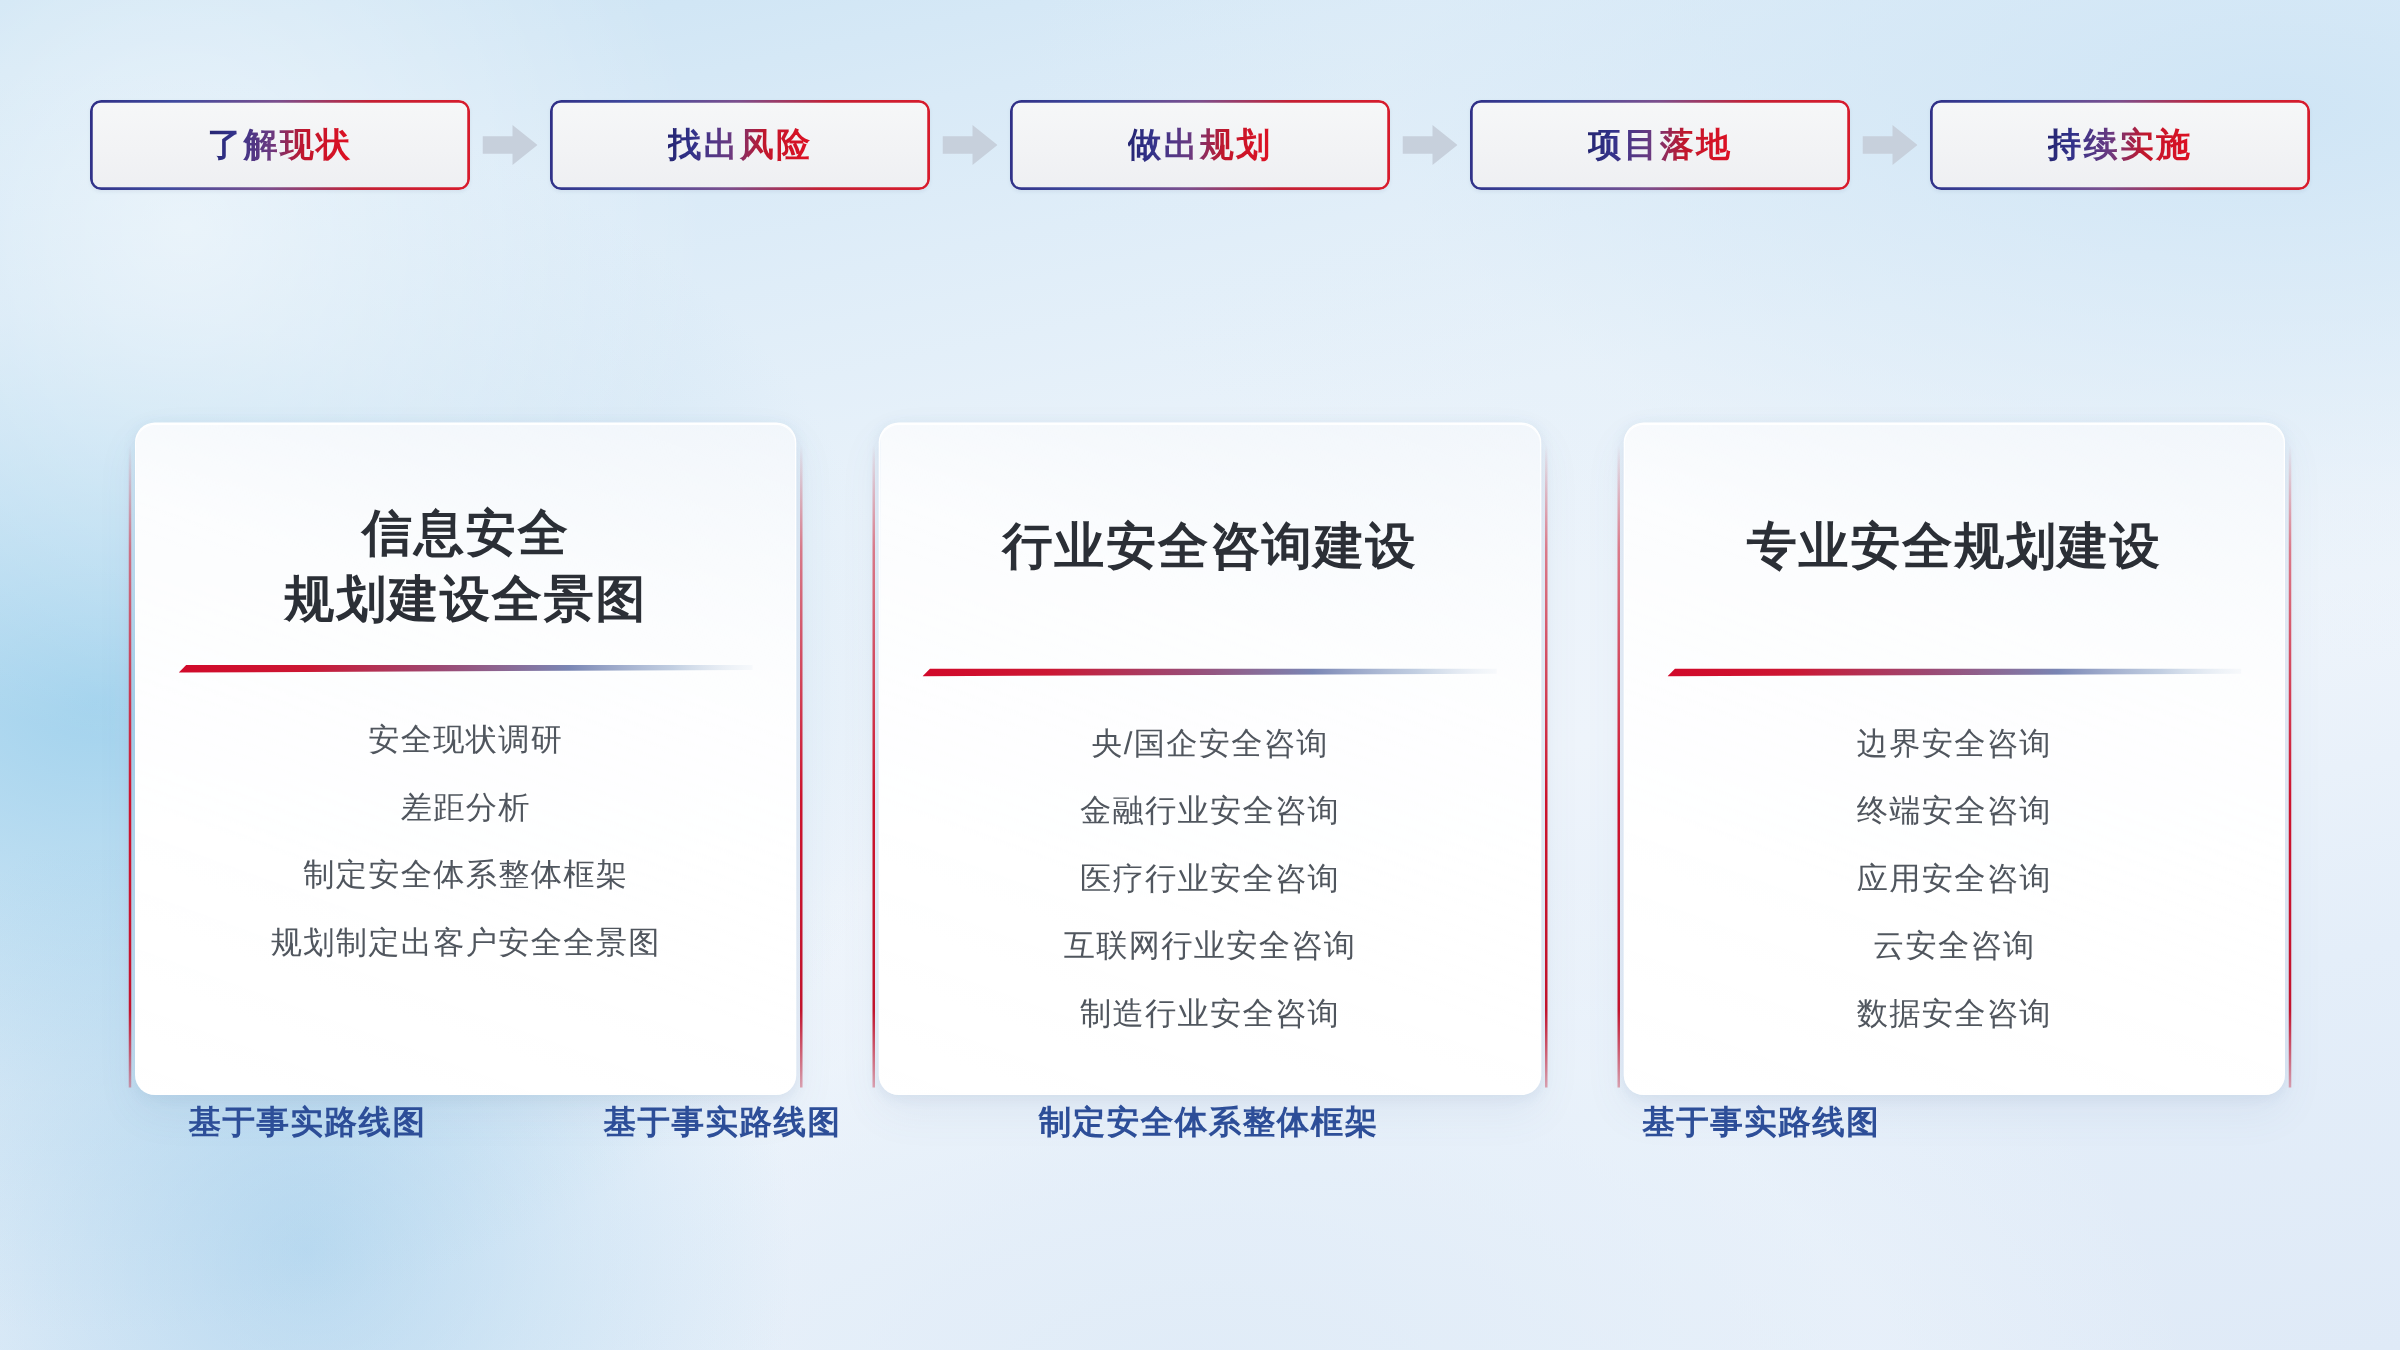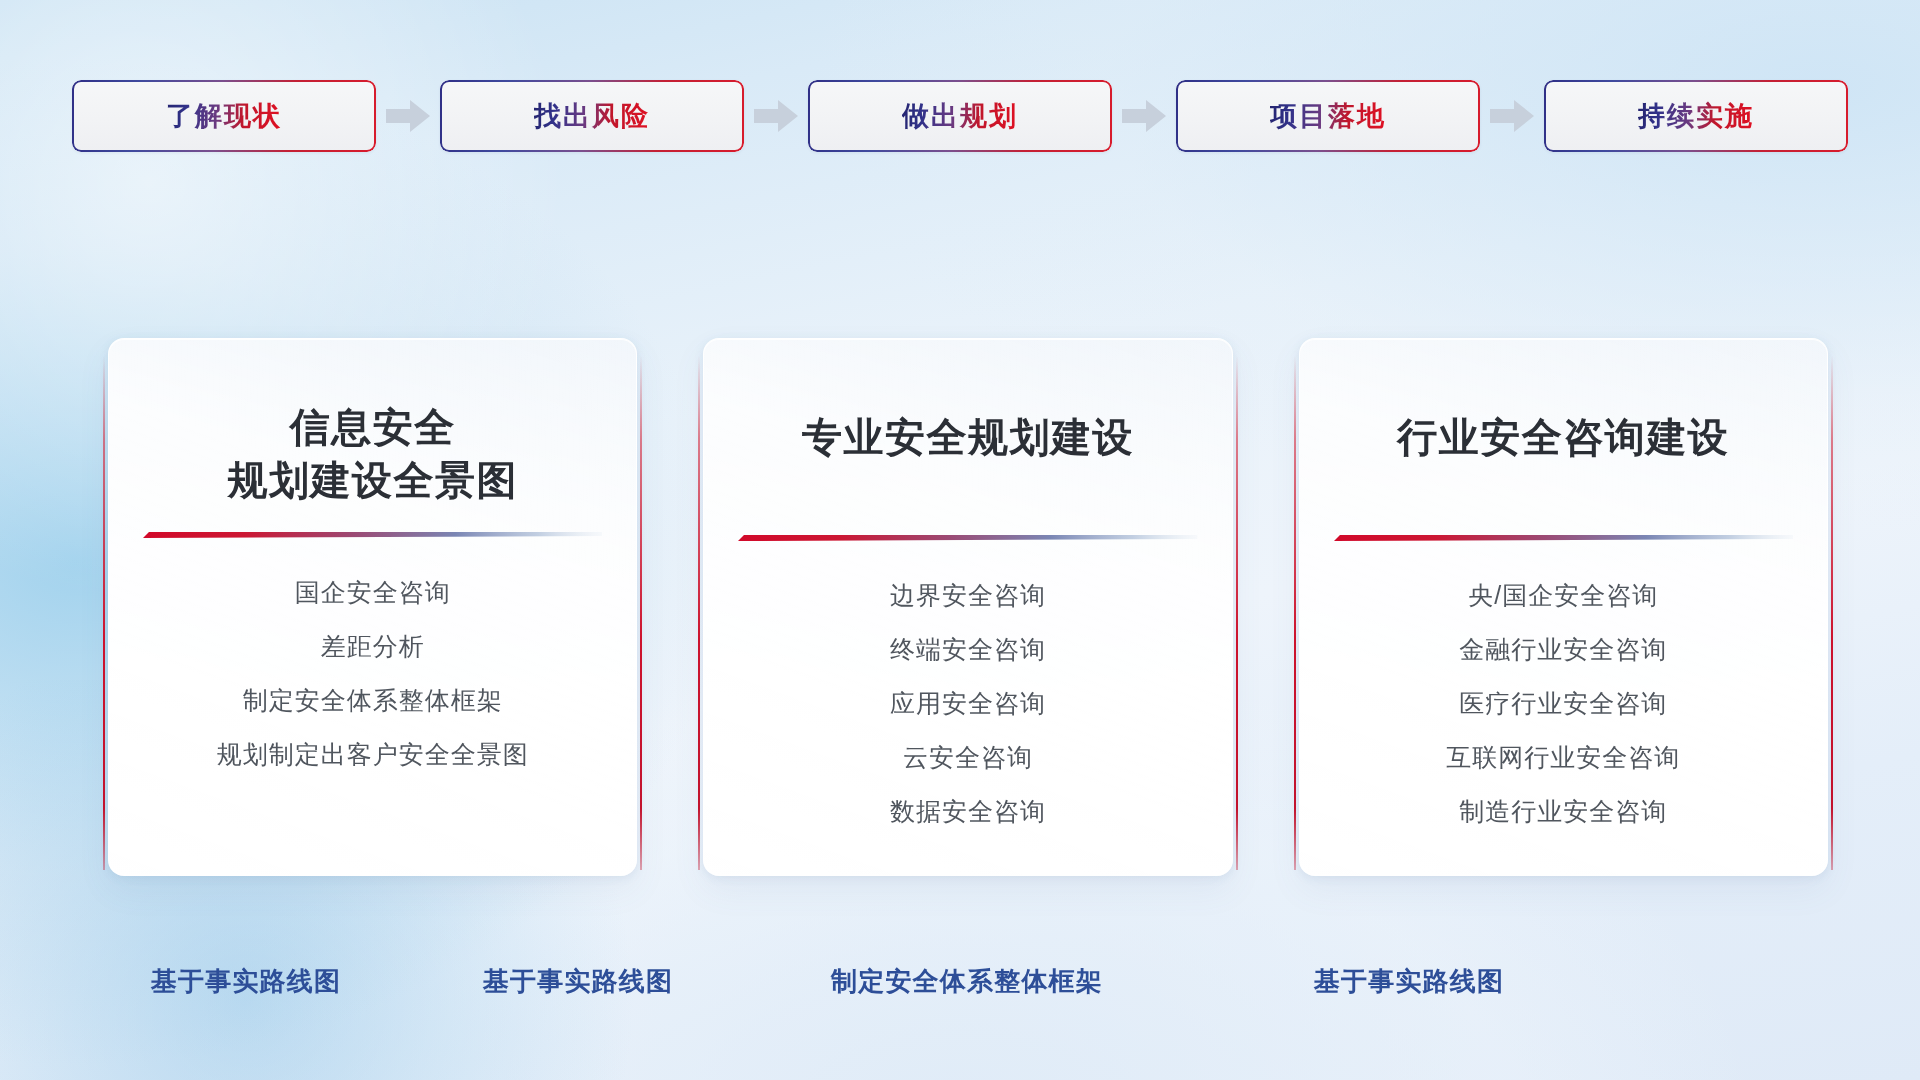--- a/index.html
+++ b/index.html
@@ -215,21 +215,21 @@
   }
 
   
   .card--tall .card-title { margin-top: 16px; }
   .card--short .card-title { margin-top: 26px; }
   .card--short .card-rule { margin-top: 68px; }
 
   
   .footnotes {
     position: absolute;
-    top: 964px;
+    top: 880px;
     left: 0;
     width: 1592px;
     height: 48px;
     z-index: 6;
   }
   .footnote {
     position: absolute;
     top: 0;
     font-size: 26px;
     font-weight: 700;
@@ -308,24 +308,52 @@
                 <stop offset="0.46" stop-color="#9b4a74"></stop>
                 <stop offset="0.68" stop-color="#7a86b4"></stop>
                 <stop offset="0.86" stop-color="#aebfd8" stop-opacity="0.75"></stop>
                 <stop offset="1" stop-color="#d6e2ee" stop-opacity="0.15"></stop>
               </linearGradient>
             </defs>
             <path d="M6 3 L462 3 L462 7 L0 9 Z" fill="url(#ruleGrad1)"></path>
           </svg>
         </div>
         <ul class="card-list">
-          <li>国企安全咨询</li>
+          <li>安全现状调研</li>
           <li>差距分析</li>
           <li>制定安全体系整体框架</li>
           <li>规划制定出客户安全全景图</li>
+        </ul>
+      </div>
+    </div>
+
+    <div class="card-slot">
+      <div class="card card--short">
+        <div class="card-title">行业安全咨询建设</div>
+        <div class="card-rule">
+          <svg viewBox="0 0 462 12" preserveAspectRatio="none" aria-hidden="true">
+            <defs>
+              <linearGradient id="ruleGrad2" x1="0" y1="0" x2="1" y2="0">
+                <stop offset="0" stop-color="#d1092a"></stop>
+                <stop offset="0.22" stop-color="#cc1733"></stop>
+                <stop offset="0.46" stop-color="#9b4a74"></stop>
+                <stop offset="0.68" stop-color="#7a86b4"></stop>
+                <stop offset="0.86" stop-color="#aebfd8" stop-opacity="0.75"></stop>
+                <stop offset="1" stop-color="#d6e2ee" stop-opacity="0.15"></stop>
+              </linearGradient>
+            </defs>
+            <path d="M6 3 L462 3 L462 7 L0 9 Z" fill="url(#ruleGrad2)"></path>
+          </svg>
+        </div>
+        <ul class="card-list">
+          <li>央/国企安全咨询</li>
+          <li>金融行业安全咨询</li>
+          <li>医疗行业安全咨询</li>
+          <li>互联网行业安全咨询</li>
+          <li>制造行业安全咨询</li>
         </ul>
       </div>
     </div>
 
     <div class="card-slot">
       <div class="card card--short">
         <div class="card-title">专业安全规划建设</div>
         <div class="card-rule">
           <svg viewBox="0 0 462 12" preserveAspectRatio="none" aria-hidden="true">
             <defs>
@@ -344,48 +372,20 @@
         <ul class="card-list">
           <li>边界安全咨询</li>
           <li>终端安全咨询</li>
           <li>应用安全咨询</li>
           <li>云安全咨询</li>
           <li>数据安全咨询</li>
         </ul>
       </div>
     </div>
 
-    <div class="card-slot">
-      <div class="card card--short">
-        <div class="card-title">行业安全咨询建设</div>
-        <div class="card-rule">
-          <svg viewBox="0 0 462 12" preserveAspectRatio="none" aria-hidden="true">
-            <defs>
-              <linearGradient id="ruleGrad2" x1="0" y1="0" x2="1" y2="0">
-                <stop offset="0" stop-color="#d1092a"></stop>
-                <stop offset="0.22" stop-color="#cc1733"></stop>
-                <stop offset="0.46" stop-color="#9b4a74"></stop>
-                <stop offset="0.68" stop-color="#7a86b4"></stop>
-                <stop offset="0.86" stop-color="#aebfd8" stop-opacity="0.75"></stop>
-                <stop offset="1" stop-color="#d6e2ee" stop-opacity="0.15"></stop>
-              </linearGradient>
-            </defs>
-            <path d="M6 3 L462 3 L462 7 L0 9 Z" fill="url(#ruleGrad2)"></path>
-          </svg>
-        </div>
-        <ul class="card-list">
-          <li>央/国企安全咨询</li>
-          <li>金融行业安全咨询</li>
-          <li>医疗行业安全咨询</li>
-          <li>互联网行业安全咨询</li>
-          <li>制造行业安全咨询</li>
-        </ul>
-      </div>
-    </div>
-
   </div>
 
   <div class="footnotes">
     <div class="footnote" style="left:246px">基于事实路线图</div>
     <div class="footnote" style="left:578px">基于事实路线图</div>
     <div class="footnote" style="left:967px">制定安全体系整体框架</div>
     <div class="footnote" style="left:1409px">基于事实路线图</div>
   </div>
 
 </div>

